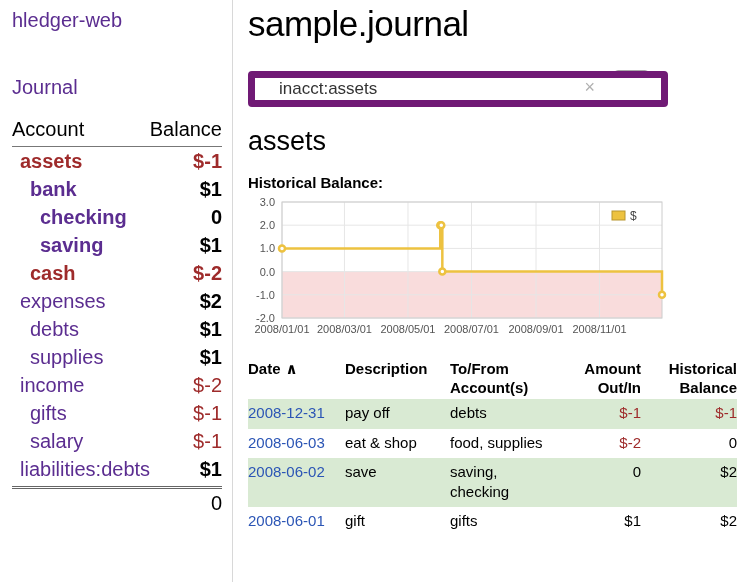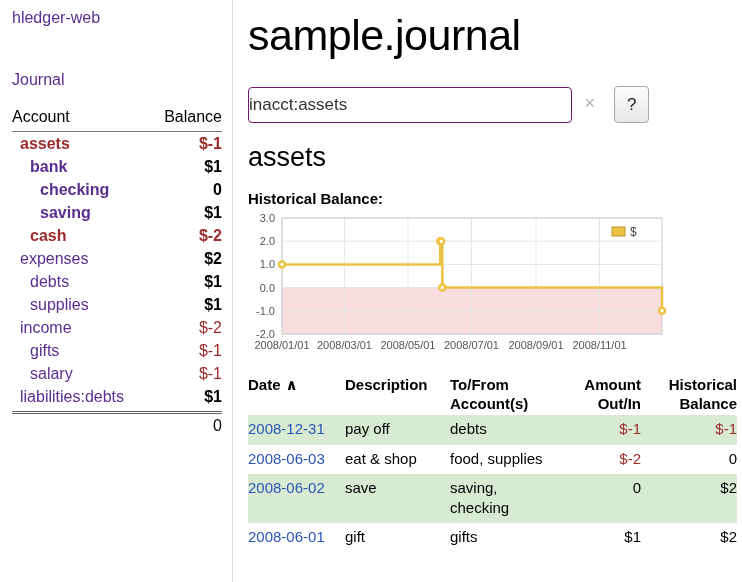--- a/index.html
+++ b/index.html
@@ -6,21 +6,21 @@
   html,body { background:#fff; }
   body {
     width:742px; height:582px; position:relative; overflow:hidden;
     font-family:"Liberation Sans","DejaVu Sans",sans-serif; color:#000;
   }
   a { cursor:pointer; }
 
   
   .sidebar {
     position:absolute; left:0; top:0; width:233px; height:582px;
-    border-right:1px solid #d8d8d8; padding:9px 10px 0 12px; font-size:16px;
+    border-right:1px solid #d8d8d8; padding:9px 10px 0 12px; font-size:20px;
   }
   .brand { display:block; color:#5b2d90; text-decoration:none; margin-bottom:44px; }
   .journal-link { display:block; color:#5b2d90; text-decoration:none; margin-bottom:19px; }
   .acct-head {
     display:flex; justify-content:space-between; padding:0 0 5px 0;
     border-bottom:1px solid #777;
   }
   .acct-row { display:flex; justify-content:space-between; align-items:baseline; padding:2.5px 0; }
   .acct-row.d1 { padding-left:8px; }
   .acct-row.d2 { padding-left:18px; }
@@ -29,26 +29,26 @@
   .bold { font-weight:700; }
   .neg { color:#9e2b2b; }
   a.acct.neg { color:#9e2b2b; }
   .total-row {
     display:flex; justify-content:flex-end; border-top:3px double #666;
     margin-top:3px; padding:3px 0;
   }
 
   
   .main { position:absolute; left:248px; top:0; width:494px; }
-  h1.page-title { font-size:43px; font-weight:400; margin-top:11px; letter-spacing:-0.5px; }
+  h1.page-title { font-size:35px; font-weight:400; margin-top:4px; letter-spacing:-0.5px; }
   .search-row { display:flex; align-items:center; margin-top:26px; gap:10px; }
   .search-wrap { position:relative; width:356px; }
   .search-input {
-    width:324px; height:36px; border:1px solid #701a75; border-radius:4px;
-    font-size:17px; padding:0 30px 0 0; color:#333;
+    width:420px; height:36px; border:7px solid #701a75; border-radius:4px;
+    font-size:17px; padding:0 30px 0 24px; color:#333;
     font-family:"Liberation Sans","DejaVu Sans",sans-serif;
   }
   .clear-icon {
     position:absolute; right:9px; top:6px; font-size:18px; color:#b0b0b0; cursor:pointer;
   }
   .btn {
     height:37px; padding:0 15px; font-size:17px; color:#222;
     background:linear-gradient(#fdfdfd,#e6e6e6); border:1px solid #a8a8a8;
     border-radius:4px; font-family:"Liberation Sans","DejaVu Sans",sans-serif; cursor:pointer;
   }

